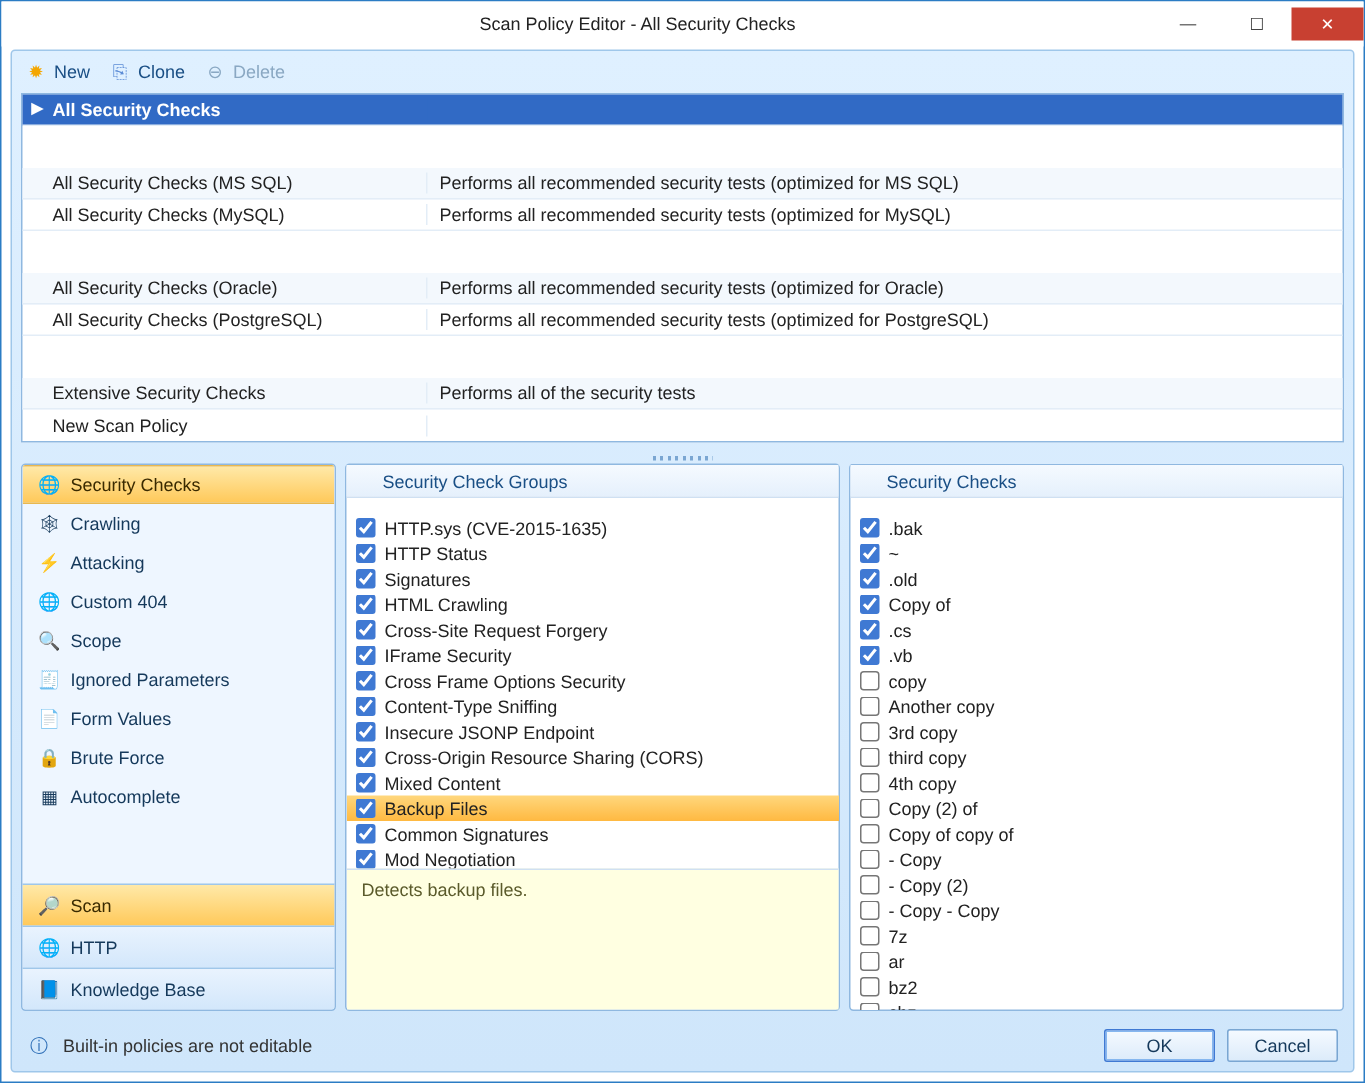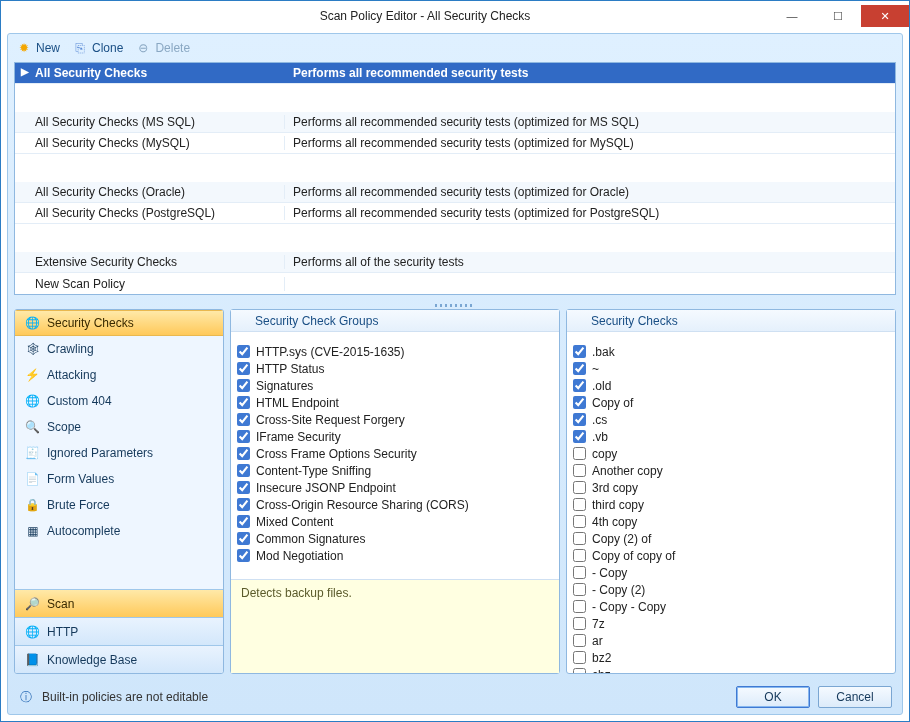--- a/index.html
+++ b/index.html
@@ -101,21 +101,20 @@
       </div>
       <div class="tbtn disabled">
         <span class="tbico">⊖</span>
         <span>Delete</span>
       </div>
     </div>
 
     <div class="grid" id="policy-grid">
         <div class="grow sel">
           <div class="c1"><span class="caret">▶</span><span>All Security Checks</span></div>
-          <div class="c2"><span>Performs all recommended security tests</span></div>
         </div>
         <div class="grow alt">
           <div class="c1"><span class="caret"></span><span>All Security Checks (MS SQL)</span></div>
           <div class="c2"><span>Performs all recommended security tests (optimized for MS SQL)</span></div>
         </div>
         <div class="grow">
           <div class="c1"><span class="caret"></span><span>All Security Checks (MySQL)</span></div>
           <div class="c2"><span>Performs all recommended security tests (optimized for MySQL)</span></div>
         </div>
         <div class="grow alt">
@@ -208,21 +207,21 @@
                 <div class="pitem">
                   <input type="checkbox" checked="" style="">
                   <span>HTTP Status</span>
                 </div>
                 <div class="pitem">
                   <input type="checkbox" checked="" style="">
                   <span>Signatures</span>
                 </div>
                 <div class="pitem">
                   <input type="checkbox" checked="" style="">
-                  <span>HTML Endpoint</span>
+                  <span>HTML Crawling</span>
                 </div>
                 <div class="pitem">
                   <input type="checkbox" checked="" style="">
                   <span>Cross-Site Request Forgery</span>
                 </div>
                 <div class="pitem">
                   <input type="checkbox" checked="" style="">
                   <span>IFrame Security</span>
                 </div>
                 <div class="pitem">
@@ -237,20 +236,24 @@
                   <input type="checkbox" checked="" style="">
                   <span>Insecure JSONP Endpoint</span>
                 </div>
                 <div class="pitem">
                   <input type="checkbox" checked="" style="">
                   <span>Cross-Origin Resource Sharing (CORS)</span>
                 </div>
                 <div class="pitem">
                   <input type="checkbox" checked="" style="">
                   <span>Mixed Content</span>
+                </div>
+                <div class="pitem sel">
+                  <input type="checkbox" checked="" style="">
+                  <span>Backup Files</span>
                 </div>
                 <div class="pitem">
                   <input type="checkbox" checked="" style="">
                   <span>Common Signatures</span>
                 </div>
                 <div class="pitem">
                   <input type="checkbox" checked="" style="">
                   <span>Mod Negotiation</span>
                 </div>
               </div>

